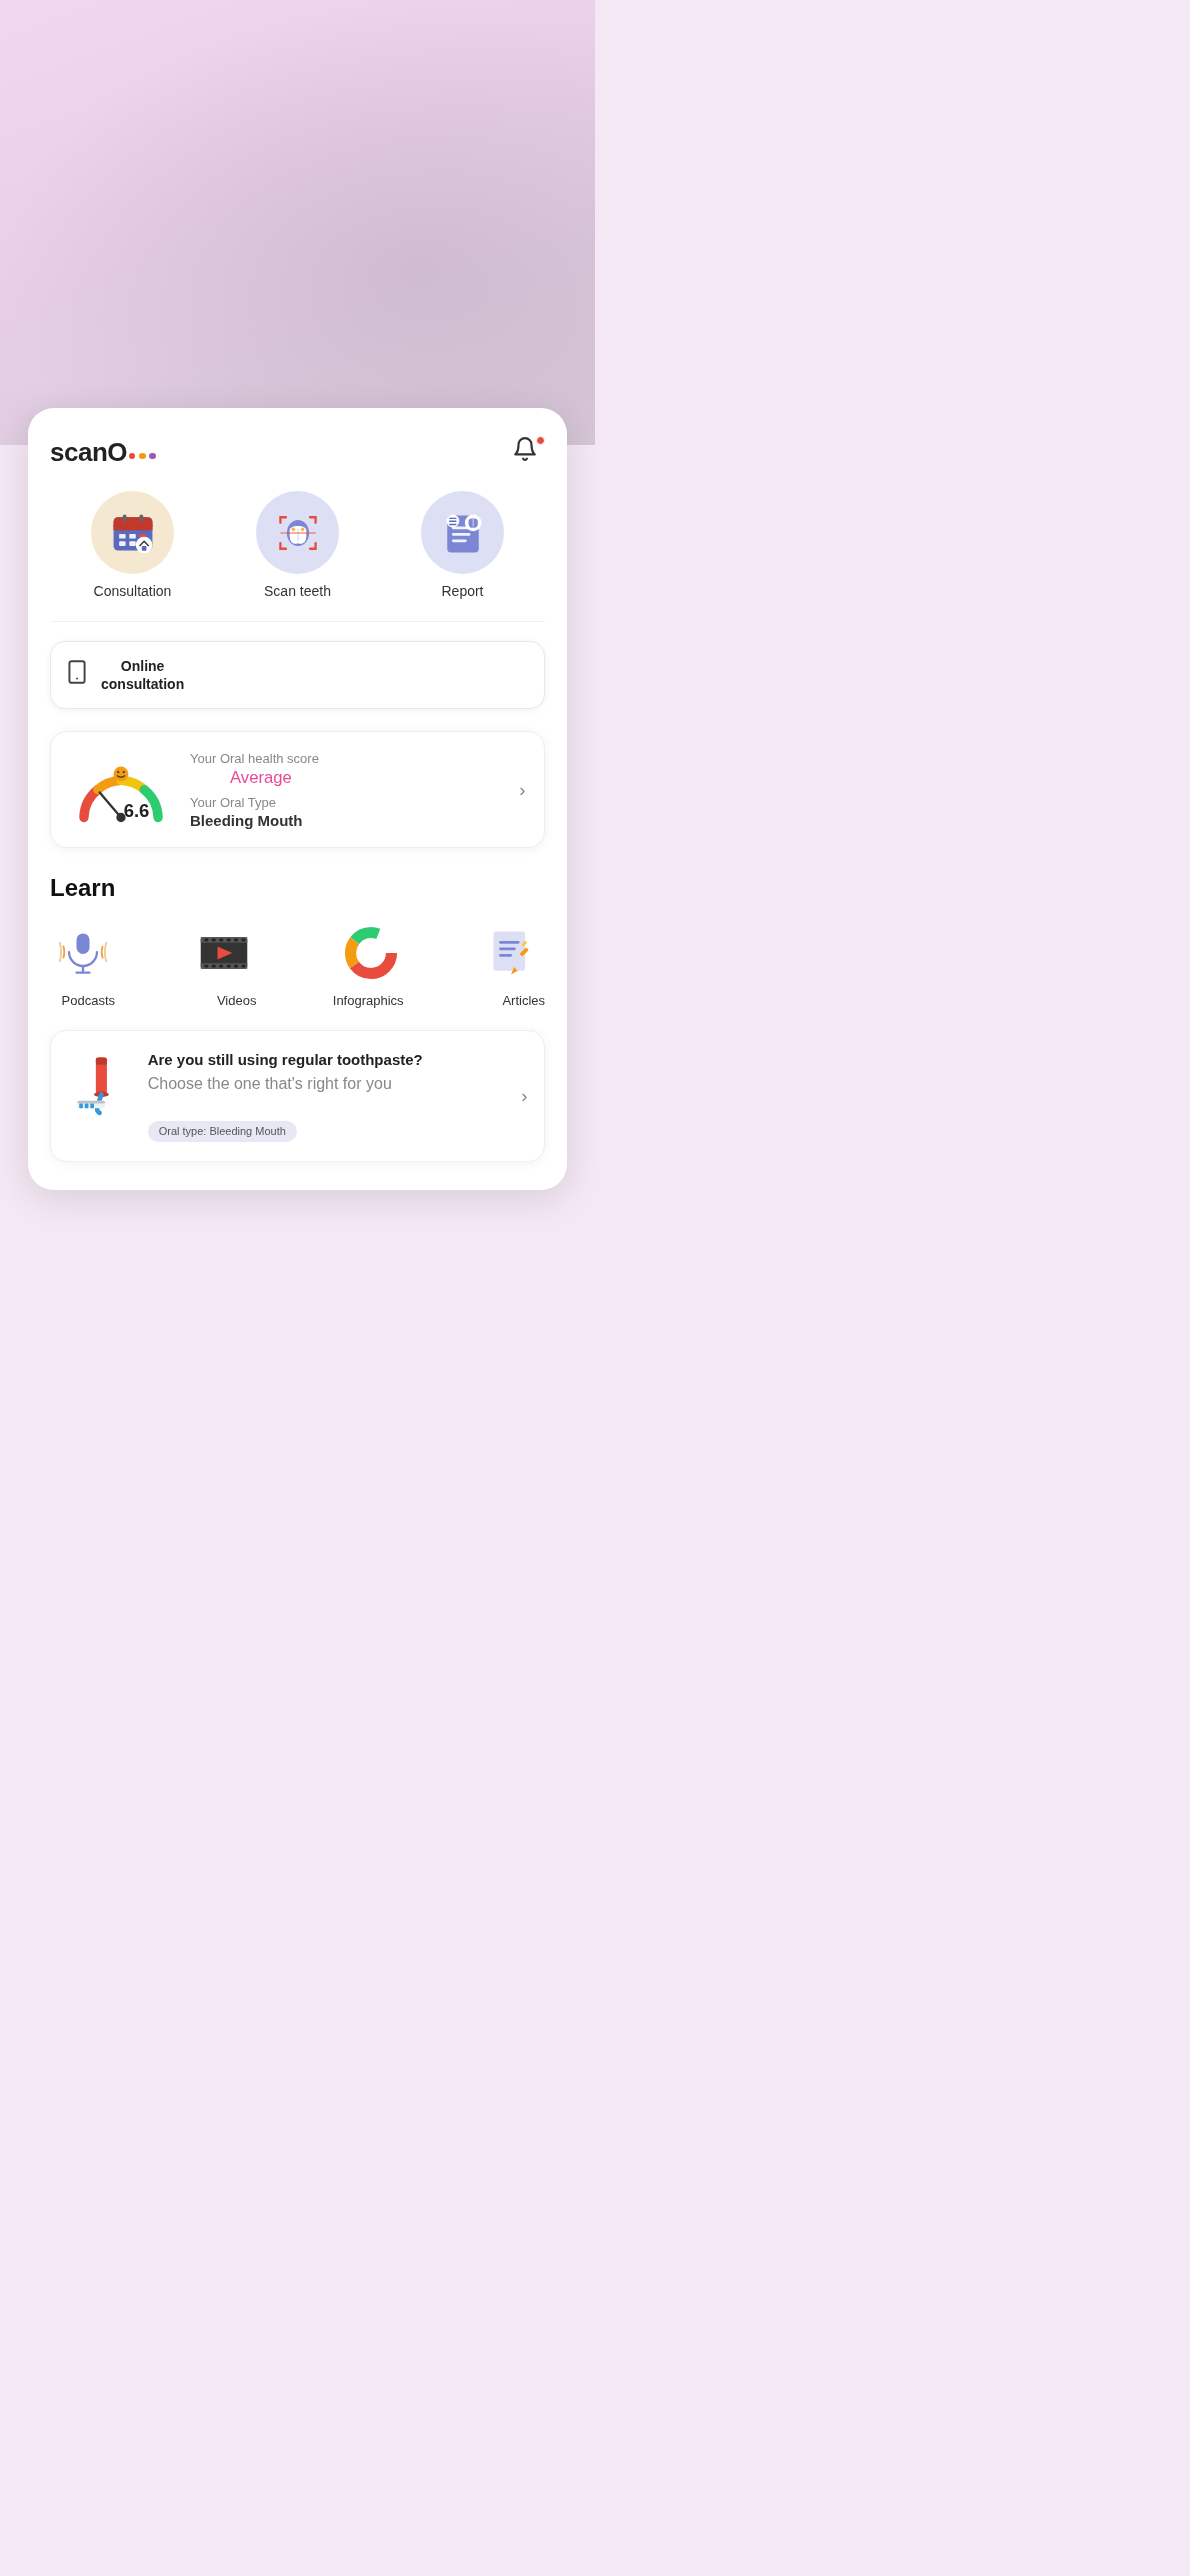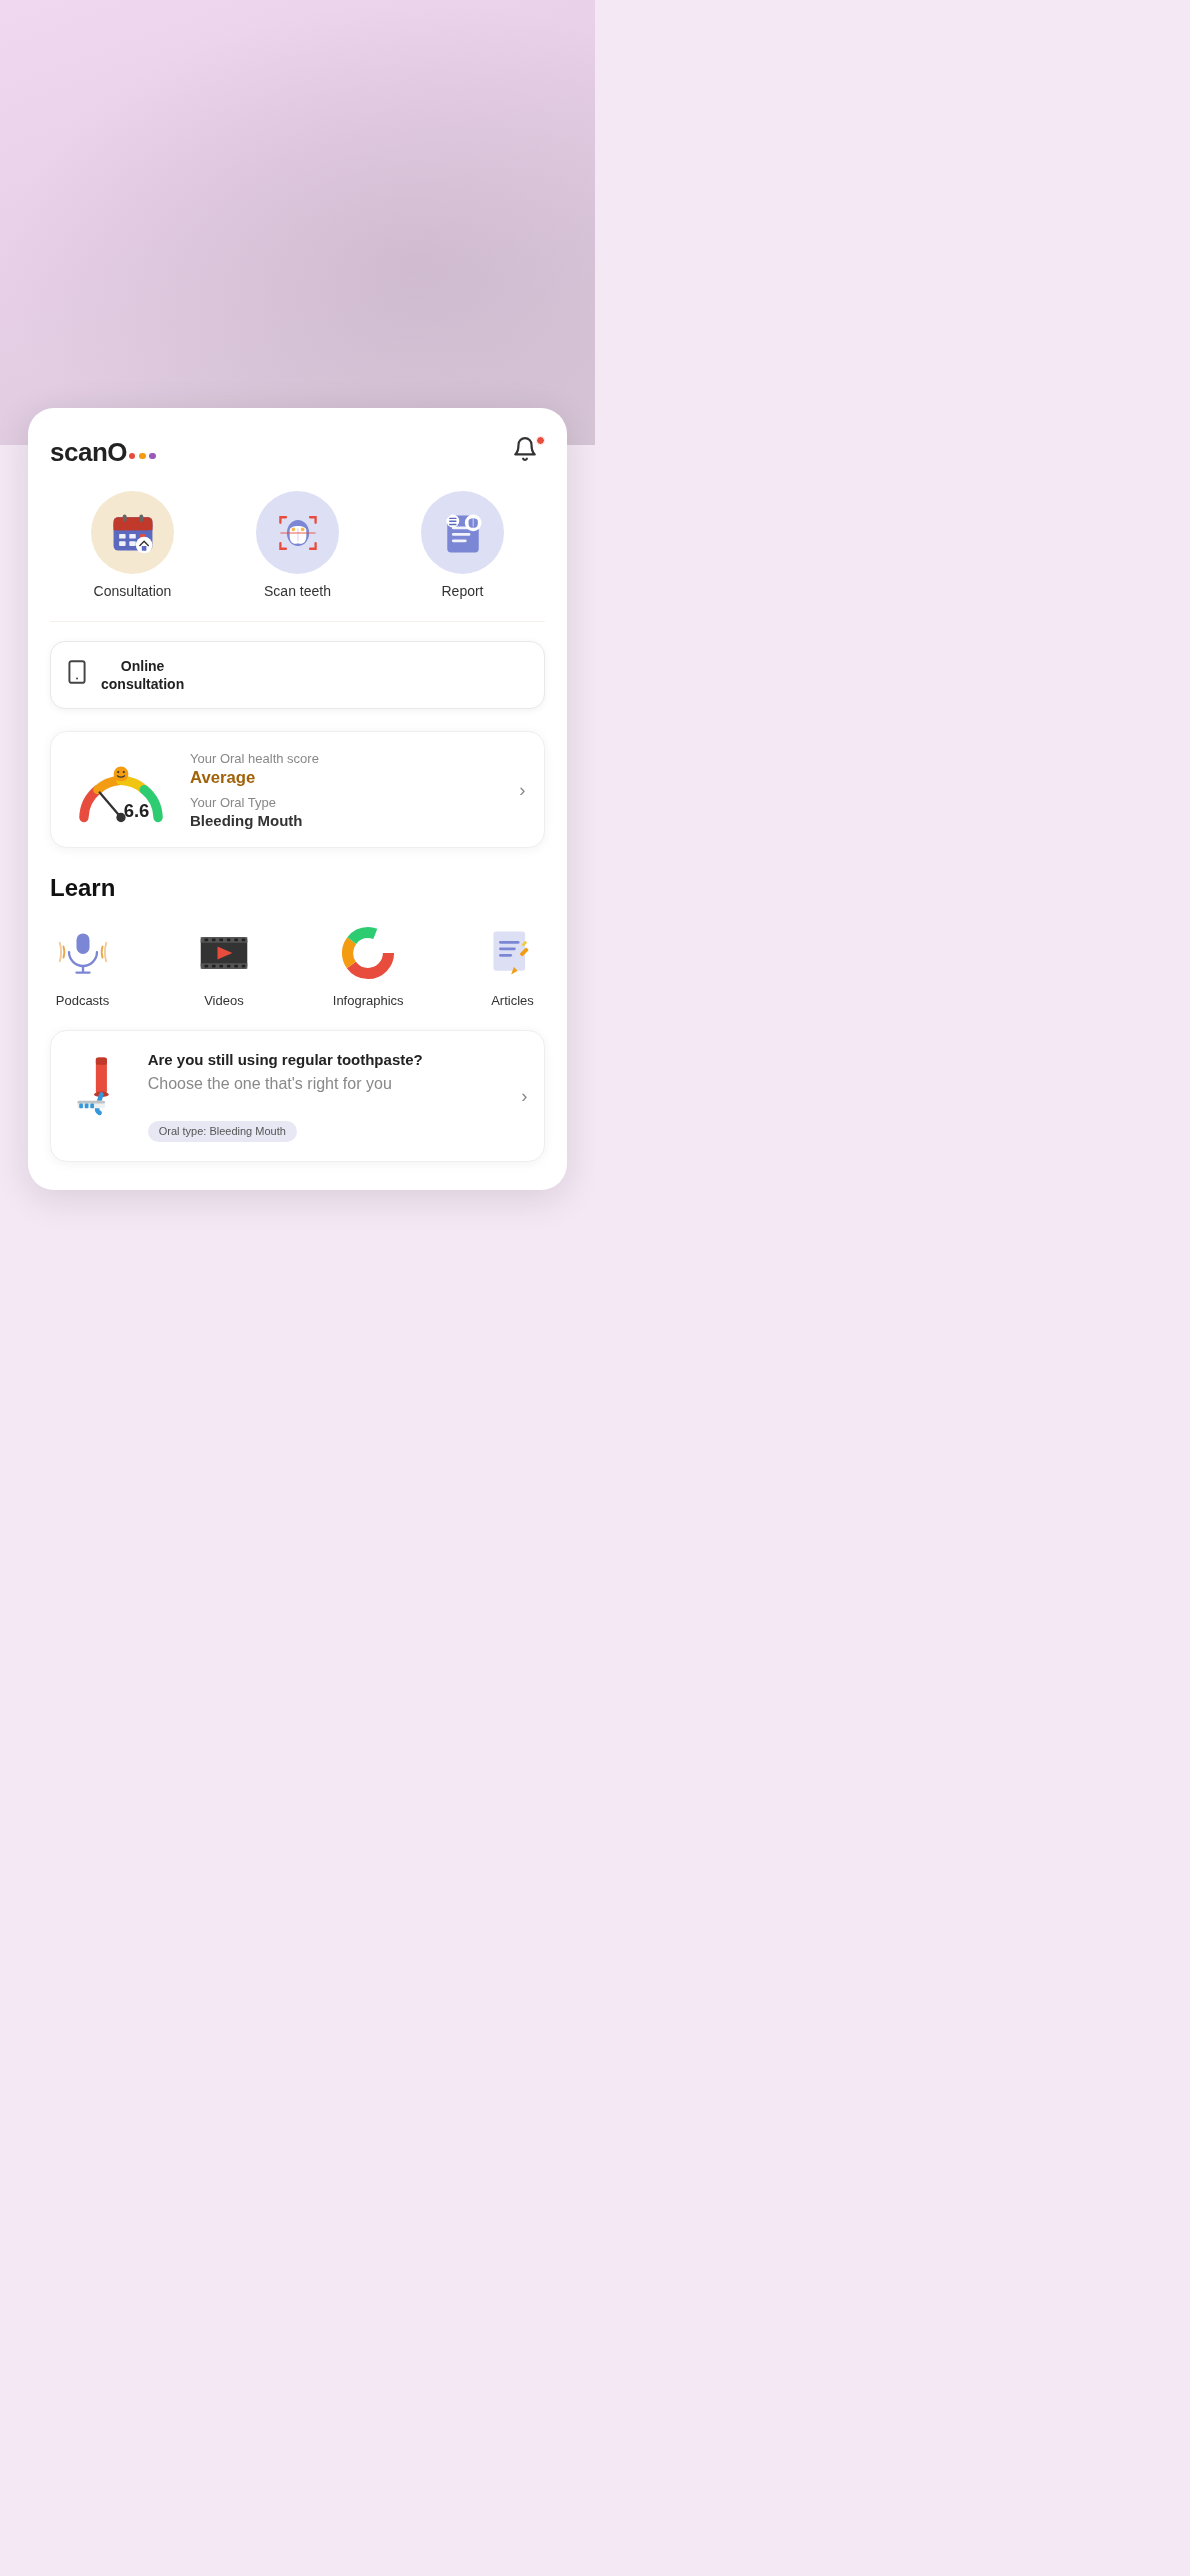--- a/index.html
+++ b/index.html
@@ -238,23 +238,24 @@
     }
 
     .oral-score-label {
       font-size: 13px;
       color: #888;
       margin-bottom: 1.9px;
     }
 
     .oral-score-value {
       font-size: 16.7px;
-      font-weight: 700;
-      color: #a16207;
+      font-weight: 400;
+      color: #ec4899;
       margin-bottom: 7.4px;
+      margin-left: 40px;
     }
 
     .oral-type-label {
       font-size: 13px;
       color: #888;
       margin-bottom: 1.9px;
     }
 
     .oral-type-value {
       font-size: 15px;
@@ -281,21 +282,21 @@
     }
 
     .learn-icons-row {
       display: flex;
       justify-content: space-between;
     }
 
     .learn-item {
       display: flex;
       flex-direction: column;
-      align-items: center;
+      align-items: flex-end;
       gap: 7.4px;
       cursor: pointer;
     }
 
     .learn-icon-wrap {
       width: 65px;
       height: 65px;
       display: flex;
       align-items: center;
       justify-content: center;

